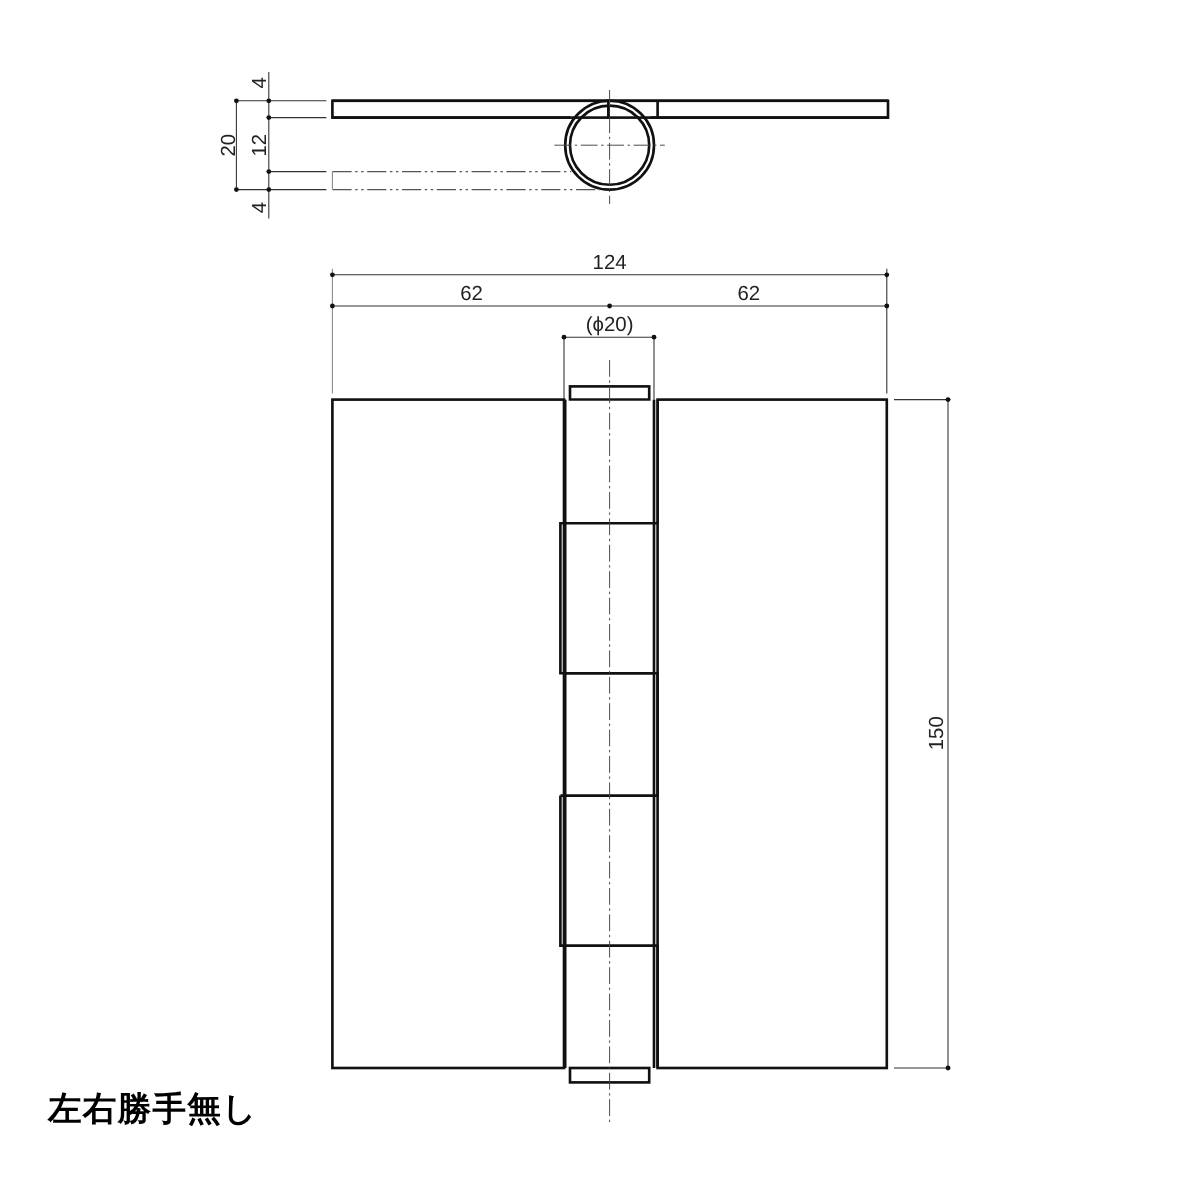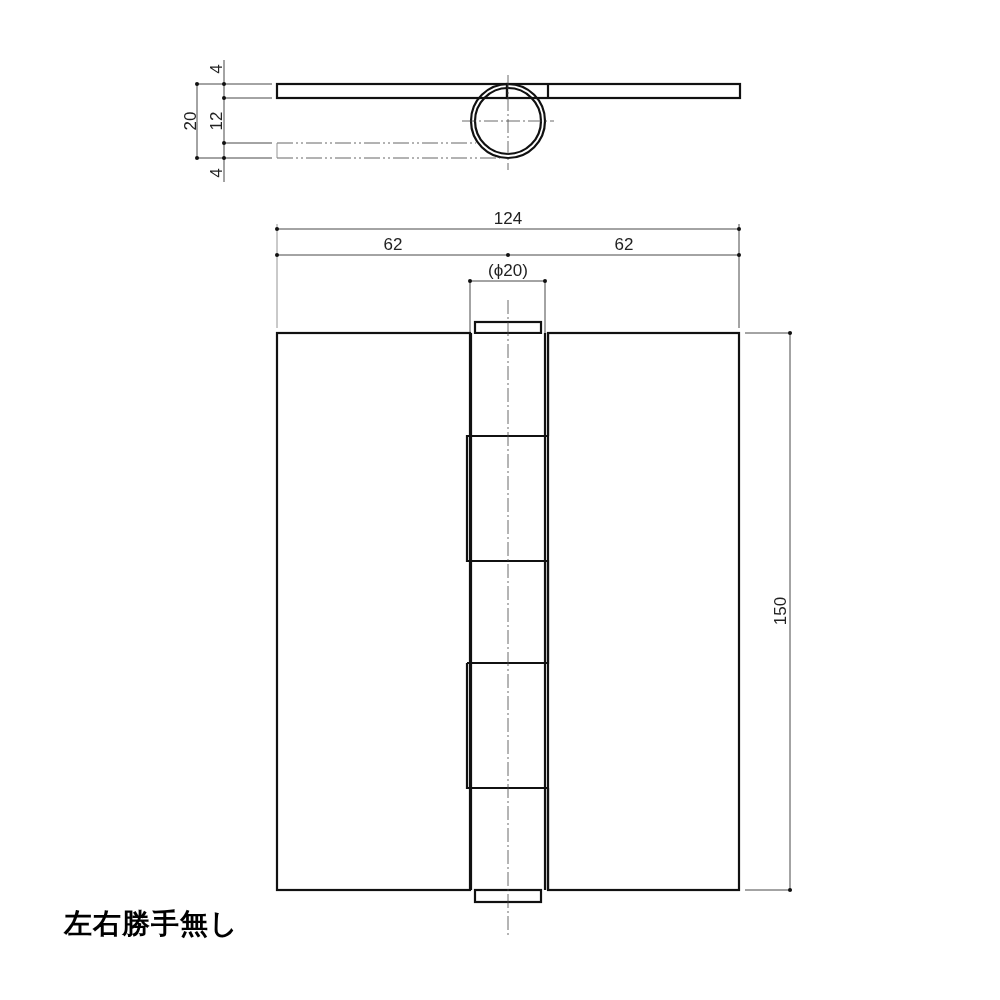--- a/index.html
+++ b/index.html
@@ -1,19 +1,19 @@
 <!DOCTYPE html>
 <html><head>
 <meta charset="utf-8">
 <style>
   html, body { margin:0; padding:0; background:#ffffff; }
   body { width:1000px; height:1000px; position:relative; overflow:hidden; font-family:"Liberation Sans", sans-serif; }
   svg { position:absolute; left:0; top:0; }
   .dimtext { font-family:"Liberation Sans", sans-serif; font-size:17px; fill:#222; }
-  .caption { position:absolute; left:64px; top:905px; font-family:Liberation Sans, sans-serif; font-weight:bold; font-size:28px; color:#000; letter-spacing:1px; }
+  .caption { position:absolute; left:40px; top:905px; font-family:Liberation Sans, sans-serif; font-weight:bold; font-size:28px; color:#000; letter-spacing:1px; }
 </style>
 </head>
 <body>
 
 <svg width="1000" height="1000" viewBox="0 0 1000 1000">
   <defs>
     <style>
       .thick { stroke:#111; stroke-width:2.2; fill:none; }
       .thin { stroke:#333; stroke-width:0.9; fill:none; }
       .center { stroke:#444; stroke-width:0.8; fill:none; stroke-dasharray:14 3 2 3; }

